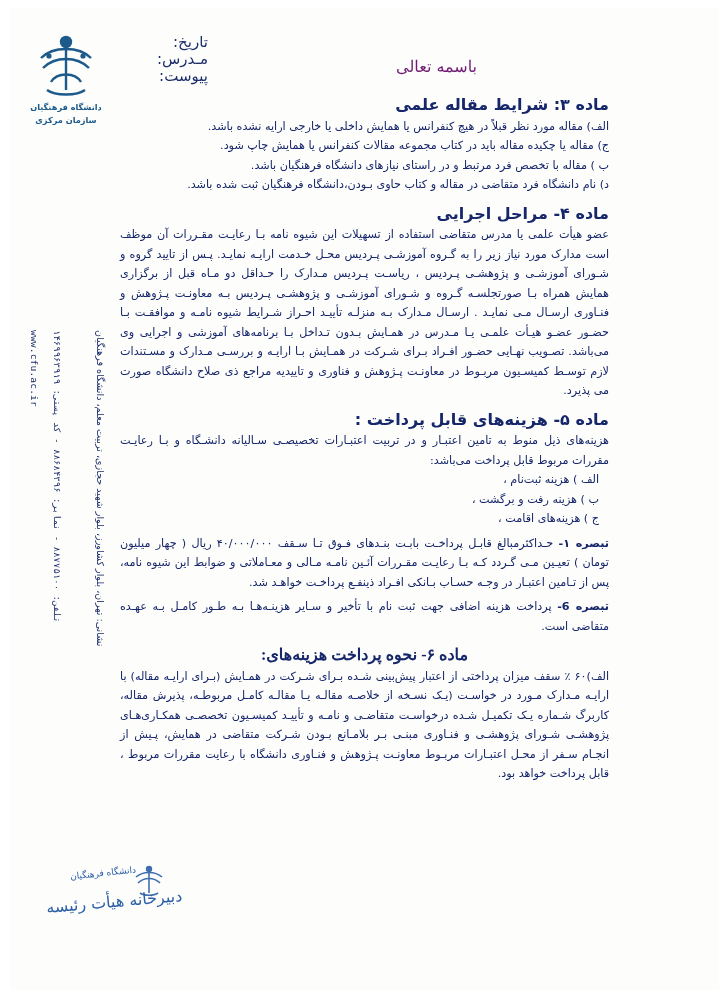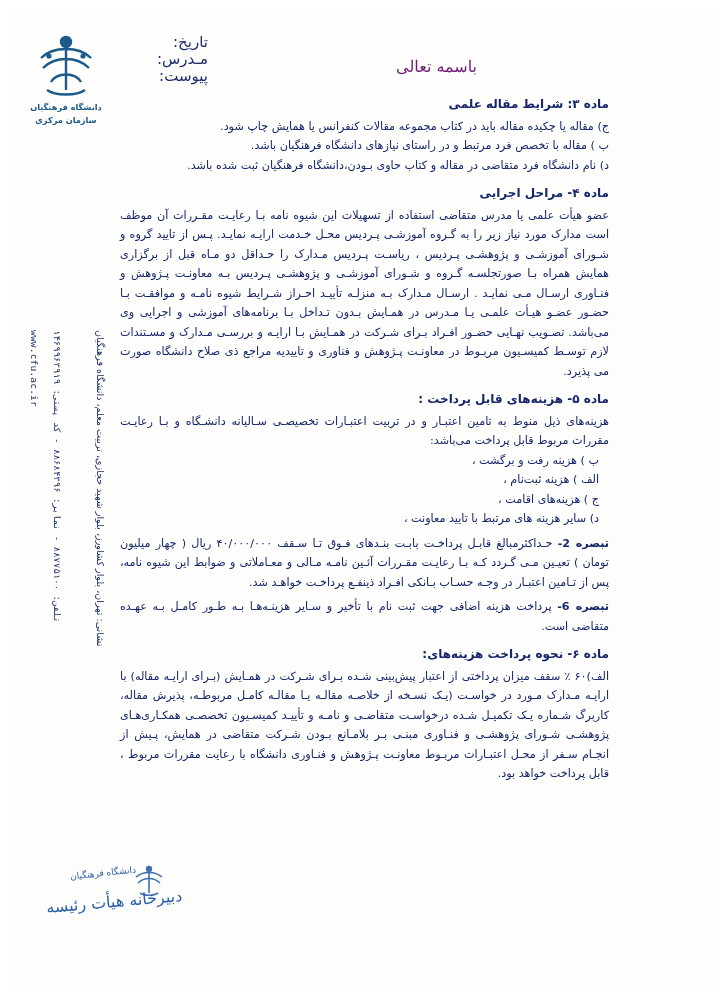--- a/index.html
+++ b/index.html
@@ -66,26 +66,26 @@
 
   
   .content{
     position:absolute;top:86px;right:118px;left:120px;
     text-align:justify;
     font-size:11.2px;
     line-height:19.5px;
     color:#16266b;
   }
   .h{
-    font-weight:bold;text-align:right;margin-top:9px;margin-bottom:2px;font-size:12px;
+    font-weight:bold;text-align:right;margin-top:9px;margin-bottom:2px;font-size:16px;
   }
   .p{margin:0 0 0 0;text-align:justify;}
   .p.just{text-align:justify;text-justify:inter-word;}
   .indent{margin-right:10px;}
-  .center{text-align:right;}
+  .center{text-align:center;font-family:Liberation Serif, serif;}
   .sp{height:5px;}
 
   
   .seal{
     position:absolute;left:40px;bottom:58px;width:180px;height:120px;
     color:#2a5fa8;
   }
   .seal .org{
     position:absolute;top:46px;left:30px;font-size:9px;color:#2a5fa8;
     transform:rotate(-6deg);text-align:center;line-height:11px;
@@ -136,37 +136,37 @@
 
   <div class="vstrip">
     <div class="vline a">نشانی: تهران، بلوار کشاورز، بلوار شهید حجازی، تربیت معلم، دانشگاه فرهنگیان</div>
     <div class="vline c">تلفن: ۸۸۷۷۵۱۰۰ - نمابر: ۸۸۶۸۴۳۹۶ - کد پستی: ۱۴۶۹۹۶۳۹۱۹</div>
     <div class="vline d">www.cfu.ac.ir</div>
   </div>
 
   <div class="content">
 
     <div class="h">ماده ۳: شرایط مقاله علمی</div>
+    <div class="p">الف) مقاله مورد نظر قبلاً در هیچ کنفرانس یا همایش داخلی یا خارجی ارایه نشده باشد.</div>
     <div class="p">ج) مقاله یا چکیده مقاله باید در کتاب مجموعه مقالات کنفرانس یا همایش چاپ شود.</div>
     <div class="p">ب ) مقاله با تخصص فرد مرتبط و در راستای نیازهای دانشگاه فرهنگیان باشد.</div>
     <div class="p">د) نام دانشگاه فرد متقاضی در مقاله و کتاب حاوی بـودن،دانشگاه فرهنگیان  ثبت شده باشد.</div>
 
     <div class="h">ماده ۴- مراحل اجرایی</div>
     <div class="p just">عضو هیأت علمی یا مدرس متقاضی  استفاده از تسهیلات این شیوه نامه بـا رعایـت مقـررات آن موظف است مدارک مورد نیاز زیر را به گـروه آموزشـی پـردیس محـل خـدمت ارایـه نمایـد. پـس از تایید گروه و شـورای آموزشـی و پژوهشـی پـردیس ، ریاسـت پـردیس مـدارک را حـداقل دو مـاه قبل از برگزاری همایش همراه بـا صورتجلسـه گـروه و شـورای آموزشـی و پژوهشـی پـردیس بـه معاونـت پـژوهش و فنـاوری ارسـال مـی نمایـد . ارسـال مـدارک بـه منزلـه تأییـد احـراز شـرایط شیوه نامـه  و موافقـت بـا حضـور عضـو هیـأت علمـی یـا مـدرس در همـایش بـدون تـداخل بـا برنامه‌های آموزشی و اجرایی وی می‌باشد. تصـویب نهـایی حضـور افـراد بـرای شـرکت در همـایش بـا ارایـه و بررسـی مـدارک و مسـتندات لازم توسـط کمیسـیون مربـوط در معاونـت پـژوهش و فناوری و تاییدیه مراجع ذی صلاح دانشگاه صورت می پذیرد.</div>
 
     <div class="h">ماده ۵- هزینه‌های قابل پرداخت :</div>
     <div class="p just">هزینه‌های ذیل منوط به تامین اعتبـار و در تربیت اعتبـارات تخصیصـی سـالیانه دانشـگاه و بـا رعایـت مقررات مربوط قابل پرداخت می‌باشد:</div>
+    <div class="p indent">الف ) هزینه ثبت‌نام ،</div>
     <div class="p indent">ب ) هزینه رفت و برگشت ،</div>
-    <div class="p indent">الف ) هزینه ثبت‌نام ،</div>
     <div class="p indent">ج ) هزینه‌های اقامت ،</div>
-    <div class="p indent">د) سایر هزینه های مرتبط با تایید معاونت ،</div>
 
     <div class="sp"></div>
     <div class="p just">
-      <span style="font-weight:bold">تبصره 2-</span>
+      <span style="font-weight:bold">تبصره ۱-</span>
       <span>حـداکثرمبالغ قابـل پرداخـت بابـت بنـدهای فـوق تـا سـقف ۴۰/۰۰۰/۰۰۰ ریال ( چهار میلیون تومان ) تعیـین مـی گـردد کـه بـا رعایـت مقـررات آئـین نامـه مـالی و معـاملاتی و ضوابط این شیوه نامه، پس از تـامین اعتبـار در وجـه حسـاب بـانکی افـراد ذینفـع پرداخـت خواهـد شد.</span>
     </div>
 
     <div class="sp"></div>
     <div class="p just">
       <span style="font-weight:bold">تبصره 6-</span>
       <span>پرداخت هزینه اضافی جهت ثبت نام با تأخیر و سـایر هزینـه‌هـا بـه طـور کامـل بـه عهـده متقاضی است.</span>
     </div>
 
     <div class="h center">ماده ۶- نحوه پرداخت هزینه‌های:</div>

